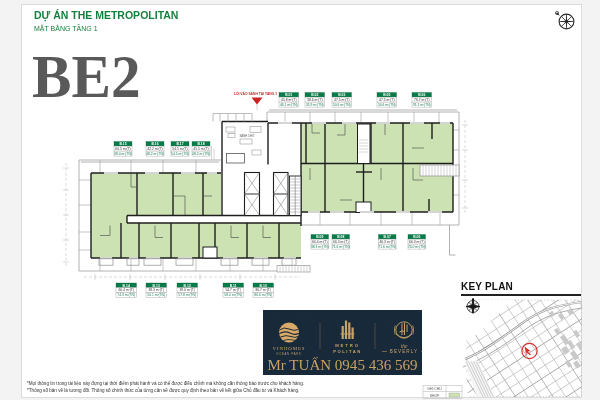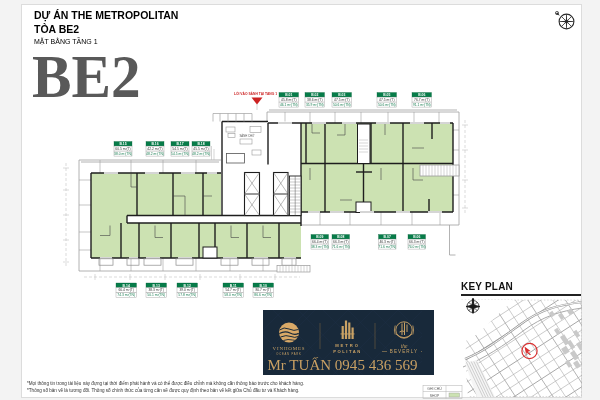--- a/index.html
+++ b/index.html
@@ -6,23 +6,22 @@
     font-family:"Liberation Sans",sans-serif;background:#f3f3f3;}
   .abs{position:absolute;}
   #card{position:absolute;left:21px;top:4px;width:559px;height:392px;
     background:#fff;border:1px solid #dcdcdc;}
 </style>
 </head>
 <body>
 
 <div id="card"></div>
 
-<div class="abs" style="left:34px;top:9px;color:#000000;">
+<div class="abs" style="left:34px;top:9px;color:#15803d;">
   <div style="font-size:10.5px;font-weight:bold;line-height:12.5px;">DỰ ÁN THE METROPOLITAN</div>
-  <div style="font-size:10.5px;font-weight:bold;line-height:12.5px;margin-top:1px;">TÒA BE2</div>
   <div style="font-size:7px;line-height:9px;margin-top:2px;">MẶT BẰNG TẦNG 1</div>
 </div>
 
 <div class="abs" style="left:32px;top:41px;font-family:'Liberation Serif',serif;font-weight:bold;font-size:62px;color:#595959;letter-spacing:0px;transform:scaleX(0.955);transform-origin:left top;">BE2</div>
 
 <svg class="abs" style="left:550px;top:6px;" width="32" height="32" viewBox="0 0 32 32">
   <circle cx="16.5" cy="15.5" r="7.4" fill="none" stroke="#2a2a2a" stroke-width="1.1"></circle>
   <g stroke="#2a2a2a" stroke-width="0.8">
     <line x1="16.5" y1="8.4" x2="16.5" y2="22.6"></line>
     <line x1="9.4" y1="15.5" x2="23.6" y2="15.5"></line>
@@ -437,21 +436,21 @@
 
   <g stroke="#1a1a1a" fill="#1a1a1a">
     <circle cx="12" cy="9.5" r="6" fill="none" stroke-width="0.8"></circle>
     <path d="M12 2.6 L13.4 9.5 L12 16.4 L10.6 9.5 Z"></path>
     <path d="M5.1 9.5 L12 8.1 L18.9 9.5 L12 10.9 Z"></path>
     <path d="M7.6 5.1 L12 9.5 L16.4 13.9 M16.4 5.1 L7.6 13.9" stroke-width="0.7" fill="none"></path>
     <path d="M12 1.2 L12.9 3 L11.1 3 Z"></path>
   </g>
 </svg>
 
-<div class="abs" style="left:263px;top:310px;width:171px;height:65px;background:#18293a;overflow:hidden;">
+<div class="abs" style="left:263px;top:310px;width:159px;height:65px;background:#18293a;overflow:hidden;">
   <svg width="159" height="65" viewBox="0 0 159 65" style="position:absolute;left:0;top:0;">
 
     <g stroke="#1e3146" stroke-width="0.4">
       <path d="M0 20 L20 0 M10 35 L45 0 M0 52 L62 -10 M20 65 L85 0 M45 65 L110 0 M70 65 L135 0 M95 65 L160 0 M120 65 L175 10 M145 65 L180 30"></path>
       <path d="M0 -10 L75 65 M25 -10 L100 65 M-15 10 L40 65 M50 -10 L125 65 M75 -10 L150 65 M100 -10 L165 55 M125 -10 L170 35"></path>
     </g>
 
     <line x1="57" y1="13" x2="57" y2="39" stroke="#74603f" stroke-width="0.6"></line>
     <line x1="112" y1="13" x2="112" y2="39" stroke="#74603f" stroke-width="0.6"></line>
 

